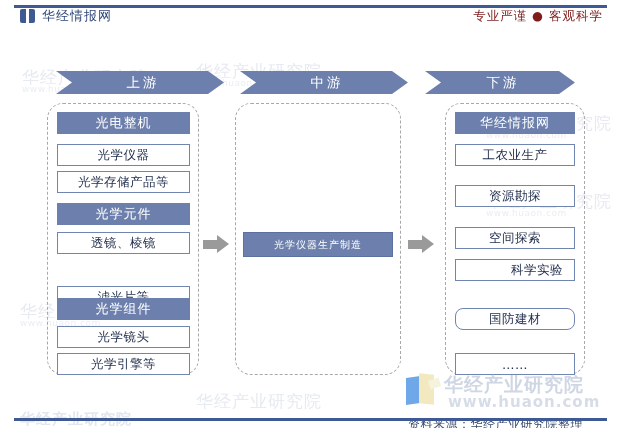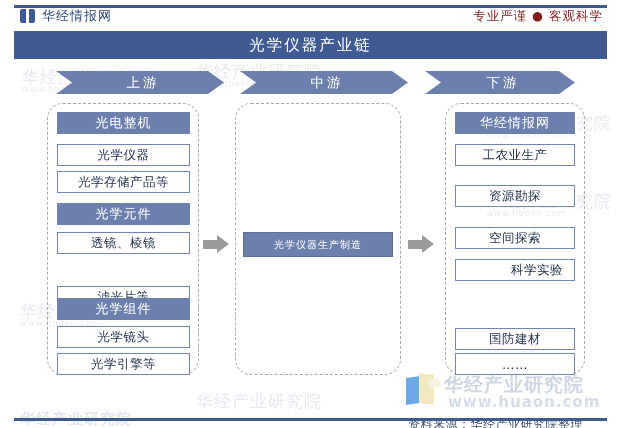--- a/index.html
+++ b/index.html
@@ -295,23 +295,20 @@
   <div class="top-rule"></div>
 
   <div class="brandbar">
     <div class="brand-left">
       <span class="brand-mark"></span>
       <span class="brand-name">华经情报网</span>
     </div>
     <span class="brand-slogan">专业严谨 ● 客观科学</span>
   </div>
 
-  <div class="title-band">
-    <span class="title-text">光学仪器产业链</span>
-  </div>
 
   <div class="bgwm wm-a">华经产业研究院</div>
   <div class="bgwm sub wm-a2">www.huaon.com</div>
   <div class="bgwm wm-b">华经产业研究院</div>
   <div class="bgwm sub wm-b2">www.huaon.com</div>
   <div class="bgwm wm-c">华经产业研究院</div>
   <div class="bgwm sub wm-c2">www.huaon.com</div>
   <div class="bgwm wm-d">华经产业研究院</div>
   <div class="bgwm sub wm-d2">www.huaon.com</div>
   <div class="bgwm wm-e">华经产业研究院</div>
@@ -353,21 +350,21 @@
   <div class="arrow arrow-right">
     <span class="shaft"></span>
     <span class="head"></span>
   </div>
 
   <div class="cell head col-dn" style="top:112px;">华经情报网</div>
   <div class="cell leaf col-dn" style="top:144px;">工农业生产</div>
   <div class="cell leaf col-dn" style="top:185px;">资源勘探</div>
   <div class="cell leaf col-dn" style="top:227px;">空间探索</div>
   <div class="cell leaf col-dn" style="top:259px;padding-left:44px;">科学实验</div>
-  <div class="cell leaf col-dn" style="top:328px;">国防建材</div>
+  <div class="cell leaf col-dn" style="top:308px;border-radius:8px;">国防建材</div>
   <div class="cell leaf col-dn" style="top:353px;">……</div>
 
   <div class="corp-wm">
     <span class="corp-logo">
       <span class="blade-a"></span>
       <span class="blade-b"></span>
       <span class="blade-c"></span>
     </span>
     <span class="corp-name">华经产业研究院</span>
     <span class="corp-url">www.huaon.com</span>

